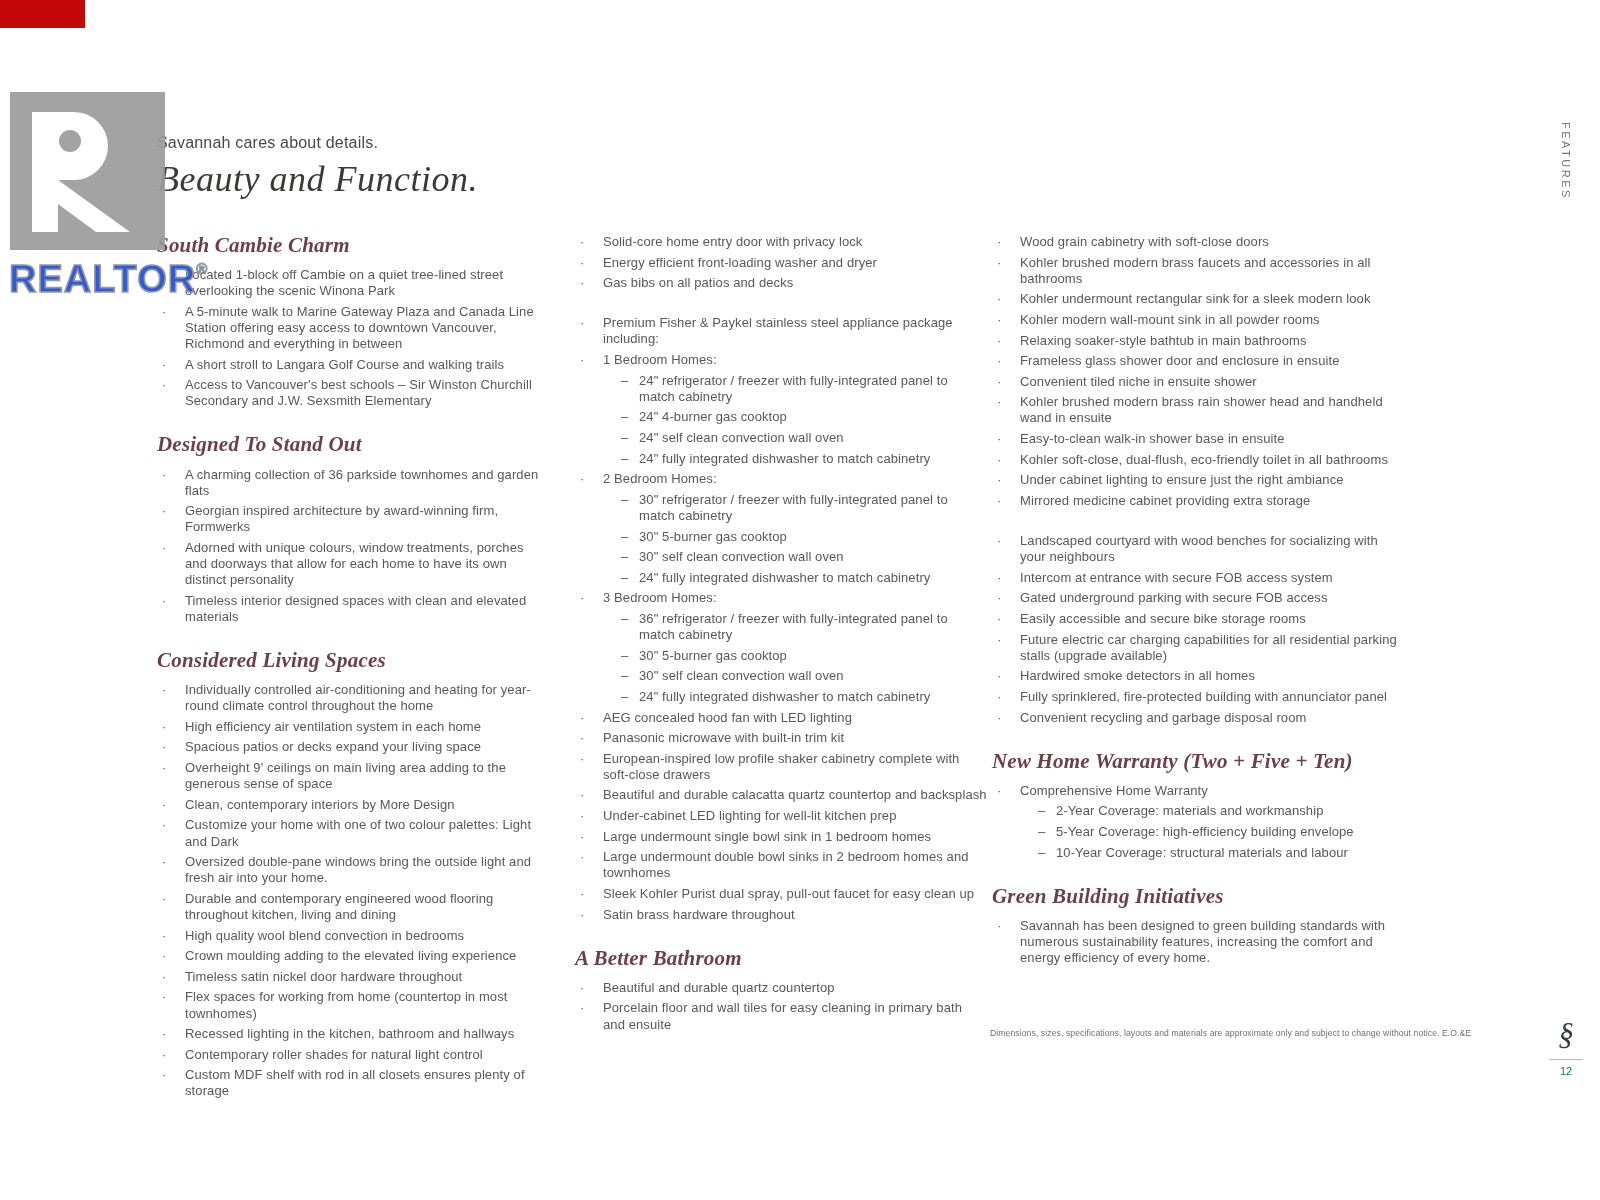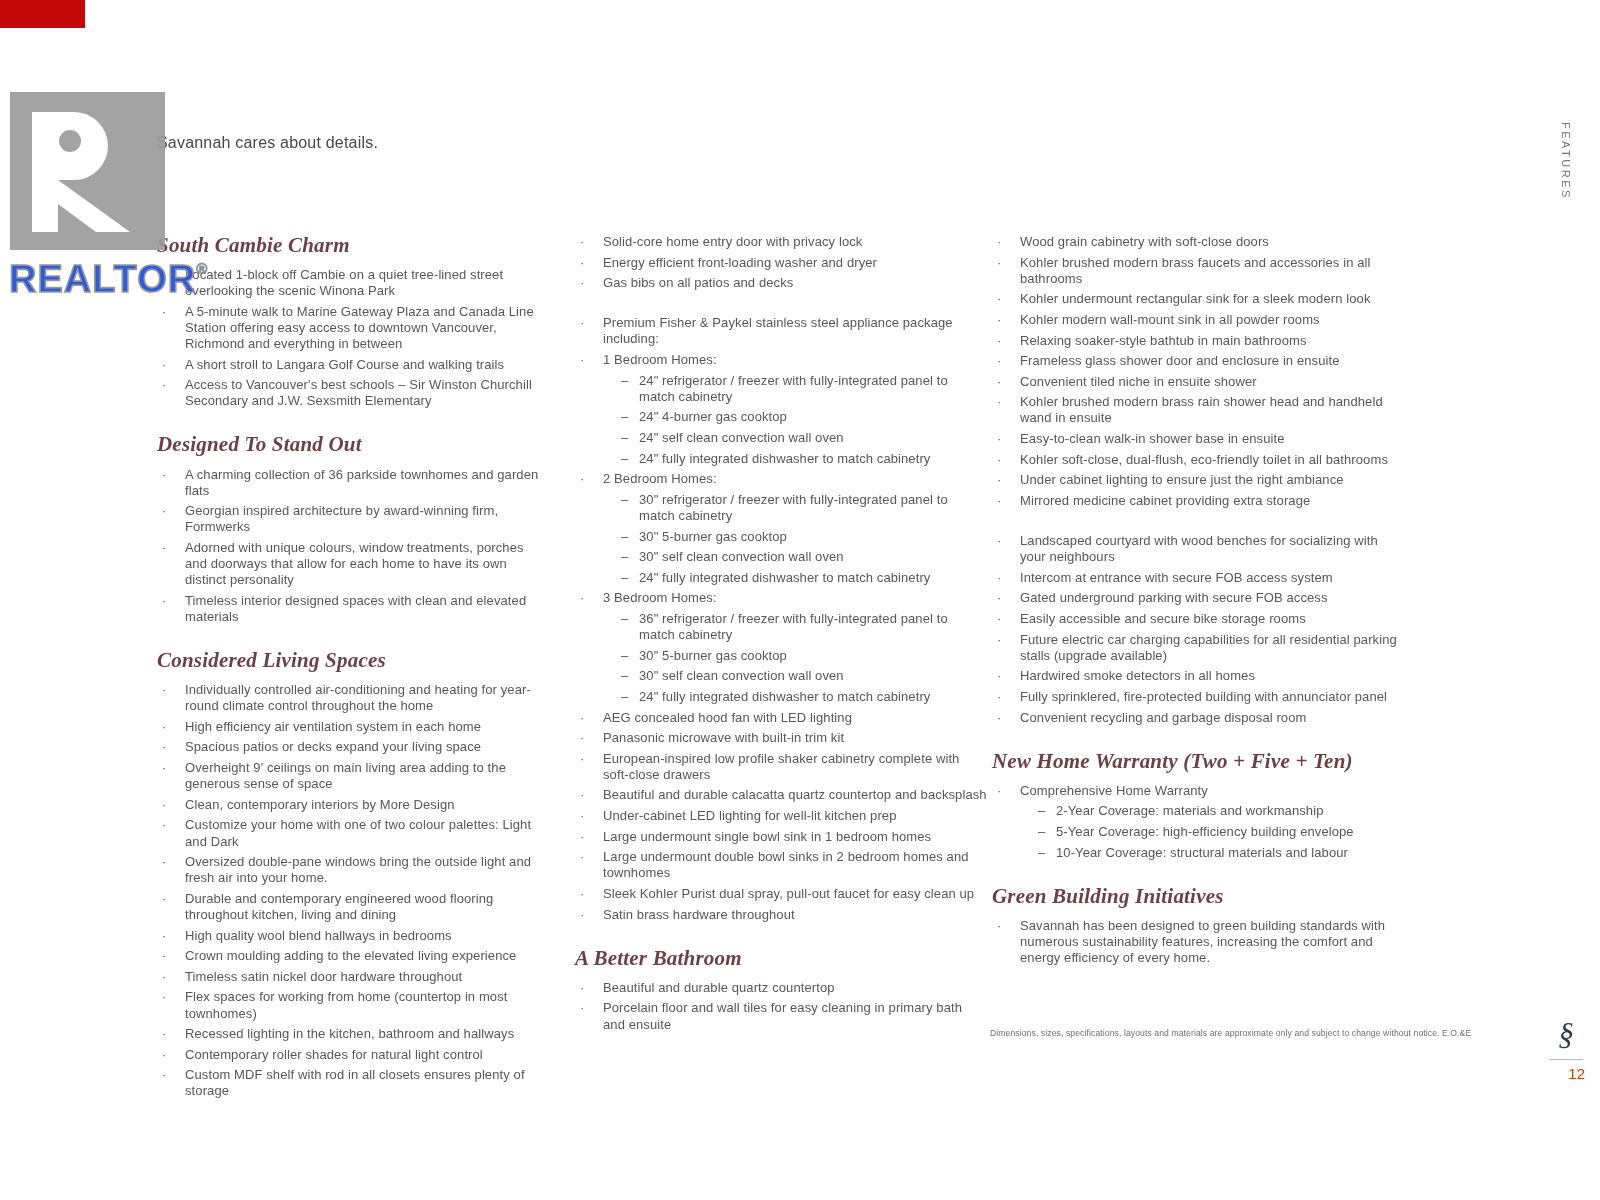--- a/index.html
+++ b/index.html
@@ -52,21 +52,21 @@
     letter-spacing:.1px; white-space:nowrap;text-align:center;
   }
 
   
   .footer-mark { position:absolute; left:1547px; top:1018px; width:38px; text-align:center; }
   .s-logo {
     font-family:"Liberation Serif","DejaVu Serif",serif; font-size:31px; line-height:1.1;
     color:#343a3d; font-style:italic;
   }
   .pg-line { border-top:1px solid #b9b9b9; margin:7px 2px 5px 2px; }
-  .pg-num { font-size:15px; color:#c2410c;text-align:right; }
+  .pg-num { font-size:11px; color:#0f766e; }
 </style>
 </head>
 <body>
 
 <div class="page">
 
   <div class="red-tab"></div>
 
   <div class="watermark">
     <svg class="wm-square" width="155" height="158" viewBox="0 0 155 158">
@@ -76,20 +76,21 @@
         <path d="M48 20 h16 a34 34 0 0 1 0 68 h-16 z"></path>
         <path d="M48 88 L120 140 H86 L48 112 Z"></path>
       </g>
       <circle cx="60" cy="49" r="11" fill="#9c9c9c"></circle>
     </svg>
     <div class="wm-text"><span>REALTOR</span><span class="reg">®</span></div>
   </div>
 
   <div class="header">
     <div class="kicker">Savannah cares about details.</div>
+    <div class="title">Beauty and Function.</div>
   </div>
 
   <div class="col" id="col-0" style="left:157px; width:392px">
       <section class="sec">
         <h3>South Cambie Charm</h3>
         <div class="list">
           <div class="li">
             <span class="mk">·</span>
             <span class="tx">Located 1-block off Cambie on a quiet tree-lined street overlooking the scenic Winona Park</span>
           </div>
@@ -158,21 +159,21 @@
           <div class="li">
             <span class="mk">·</span>
             <span class="tx">Oversized double-pane windows bring the outside light and fresh air into your home.</span>
           </div>
           <div class="li">
             <span class="mk">·</span>
             <span class="tx">Durable and contemporary engineered wood flooring throughout kitchen, living and dining</span>
           </div>
           <div class="li">
             <span class="mk">·</span>
-            <span class="tx">High quality wool blend hallways in bedrooms</span>
+            <span class="tx">High quality wool blend convection in bedrooms</span>
           </div>
           <div class="li">
             <span class="mk">·</span>
             <span class="tx">Crown moulding adding to the elevated living experience</span>
           </div>
           <div class="li">
             <span class="mk">·</span>
             <span class="tx">Timeless satin nickel door hardware throughout</span>
           </div>
           <div class="li">

